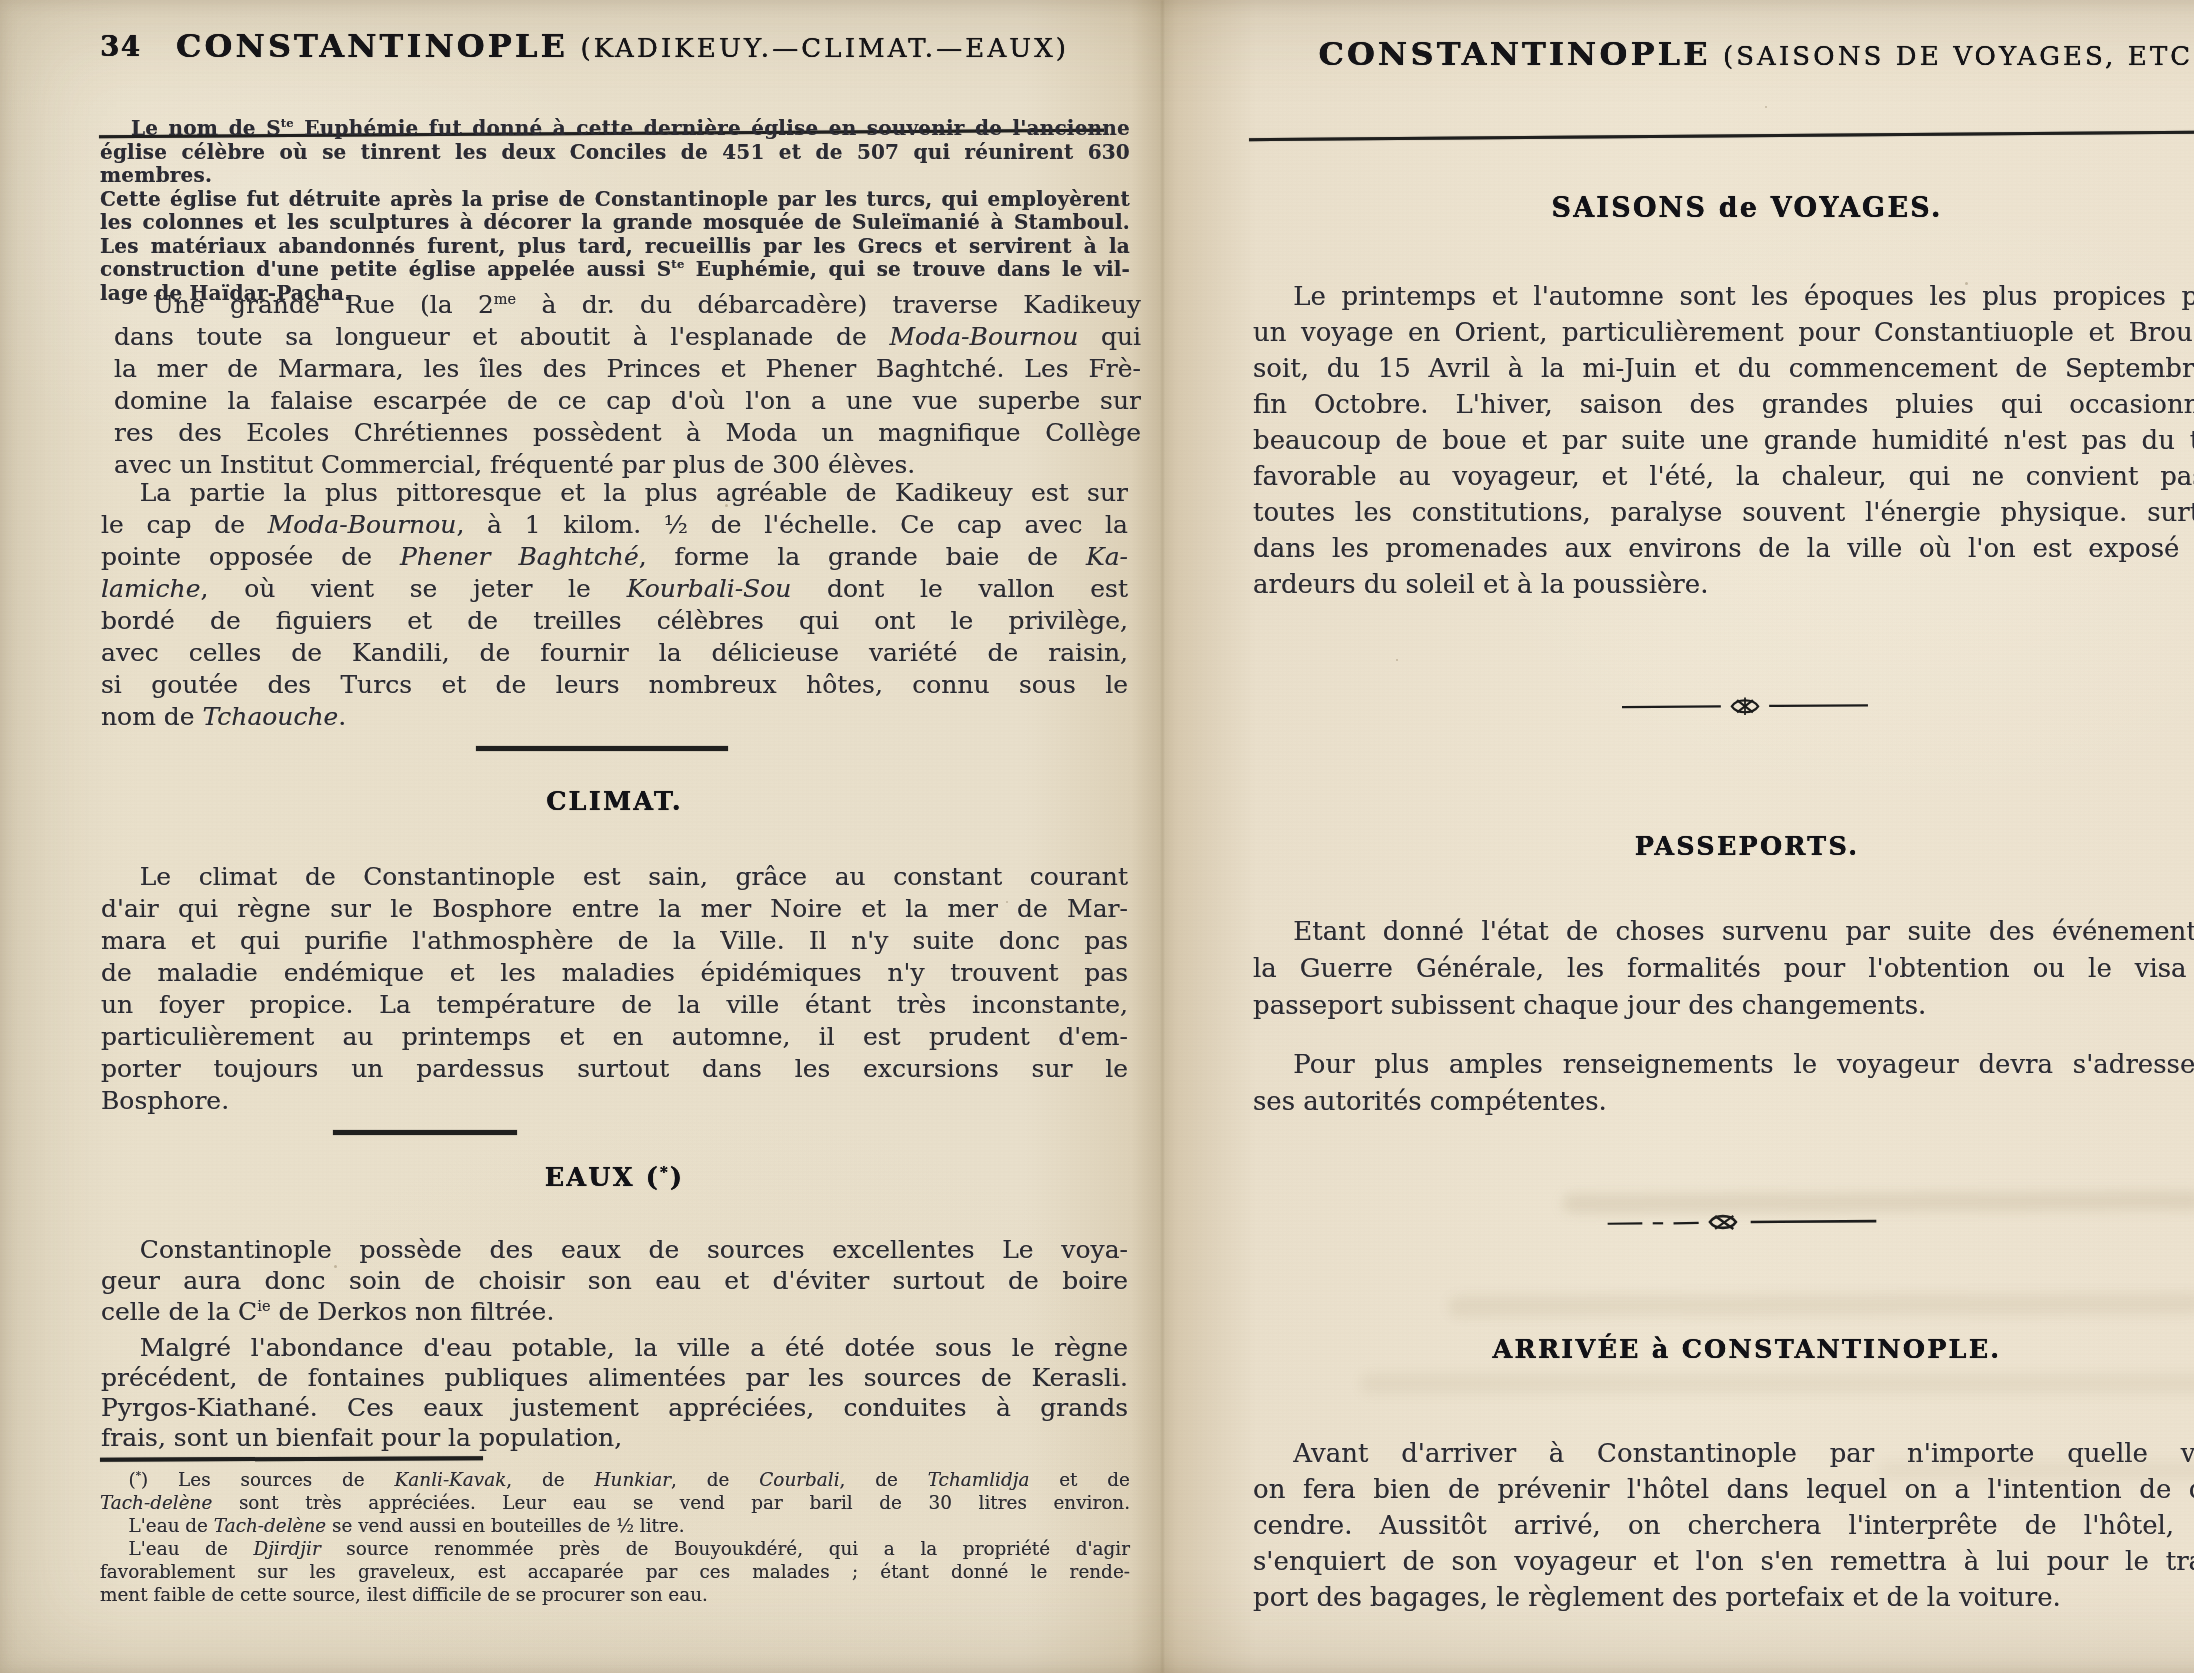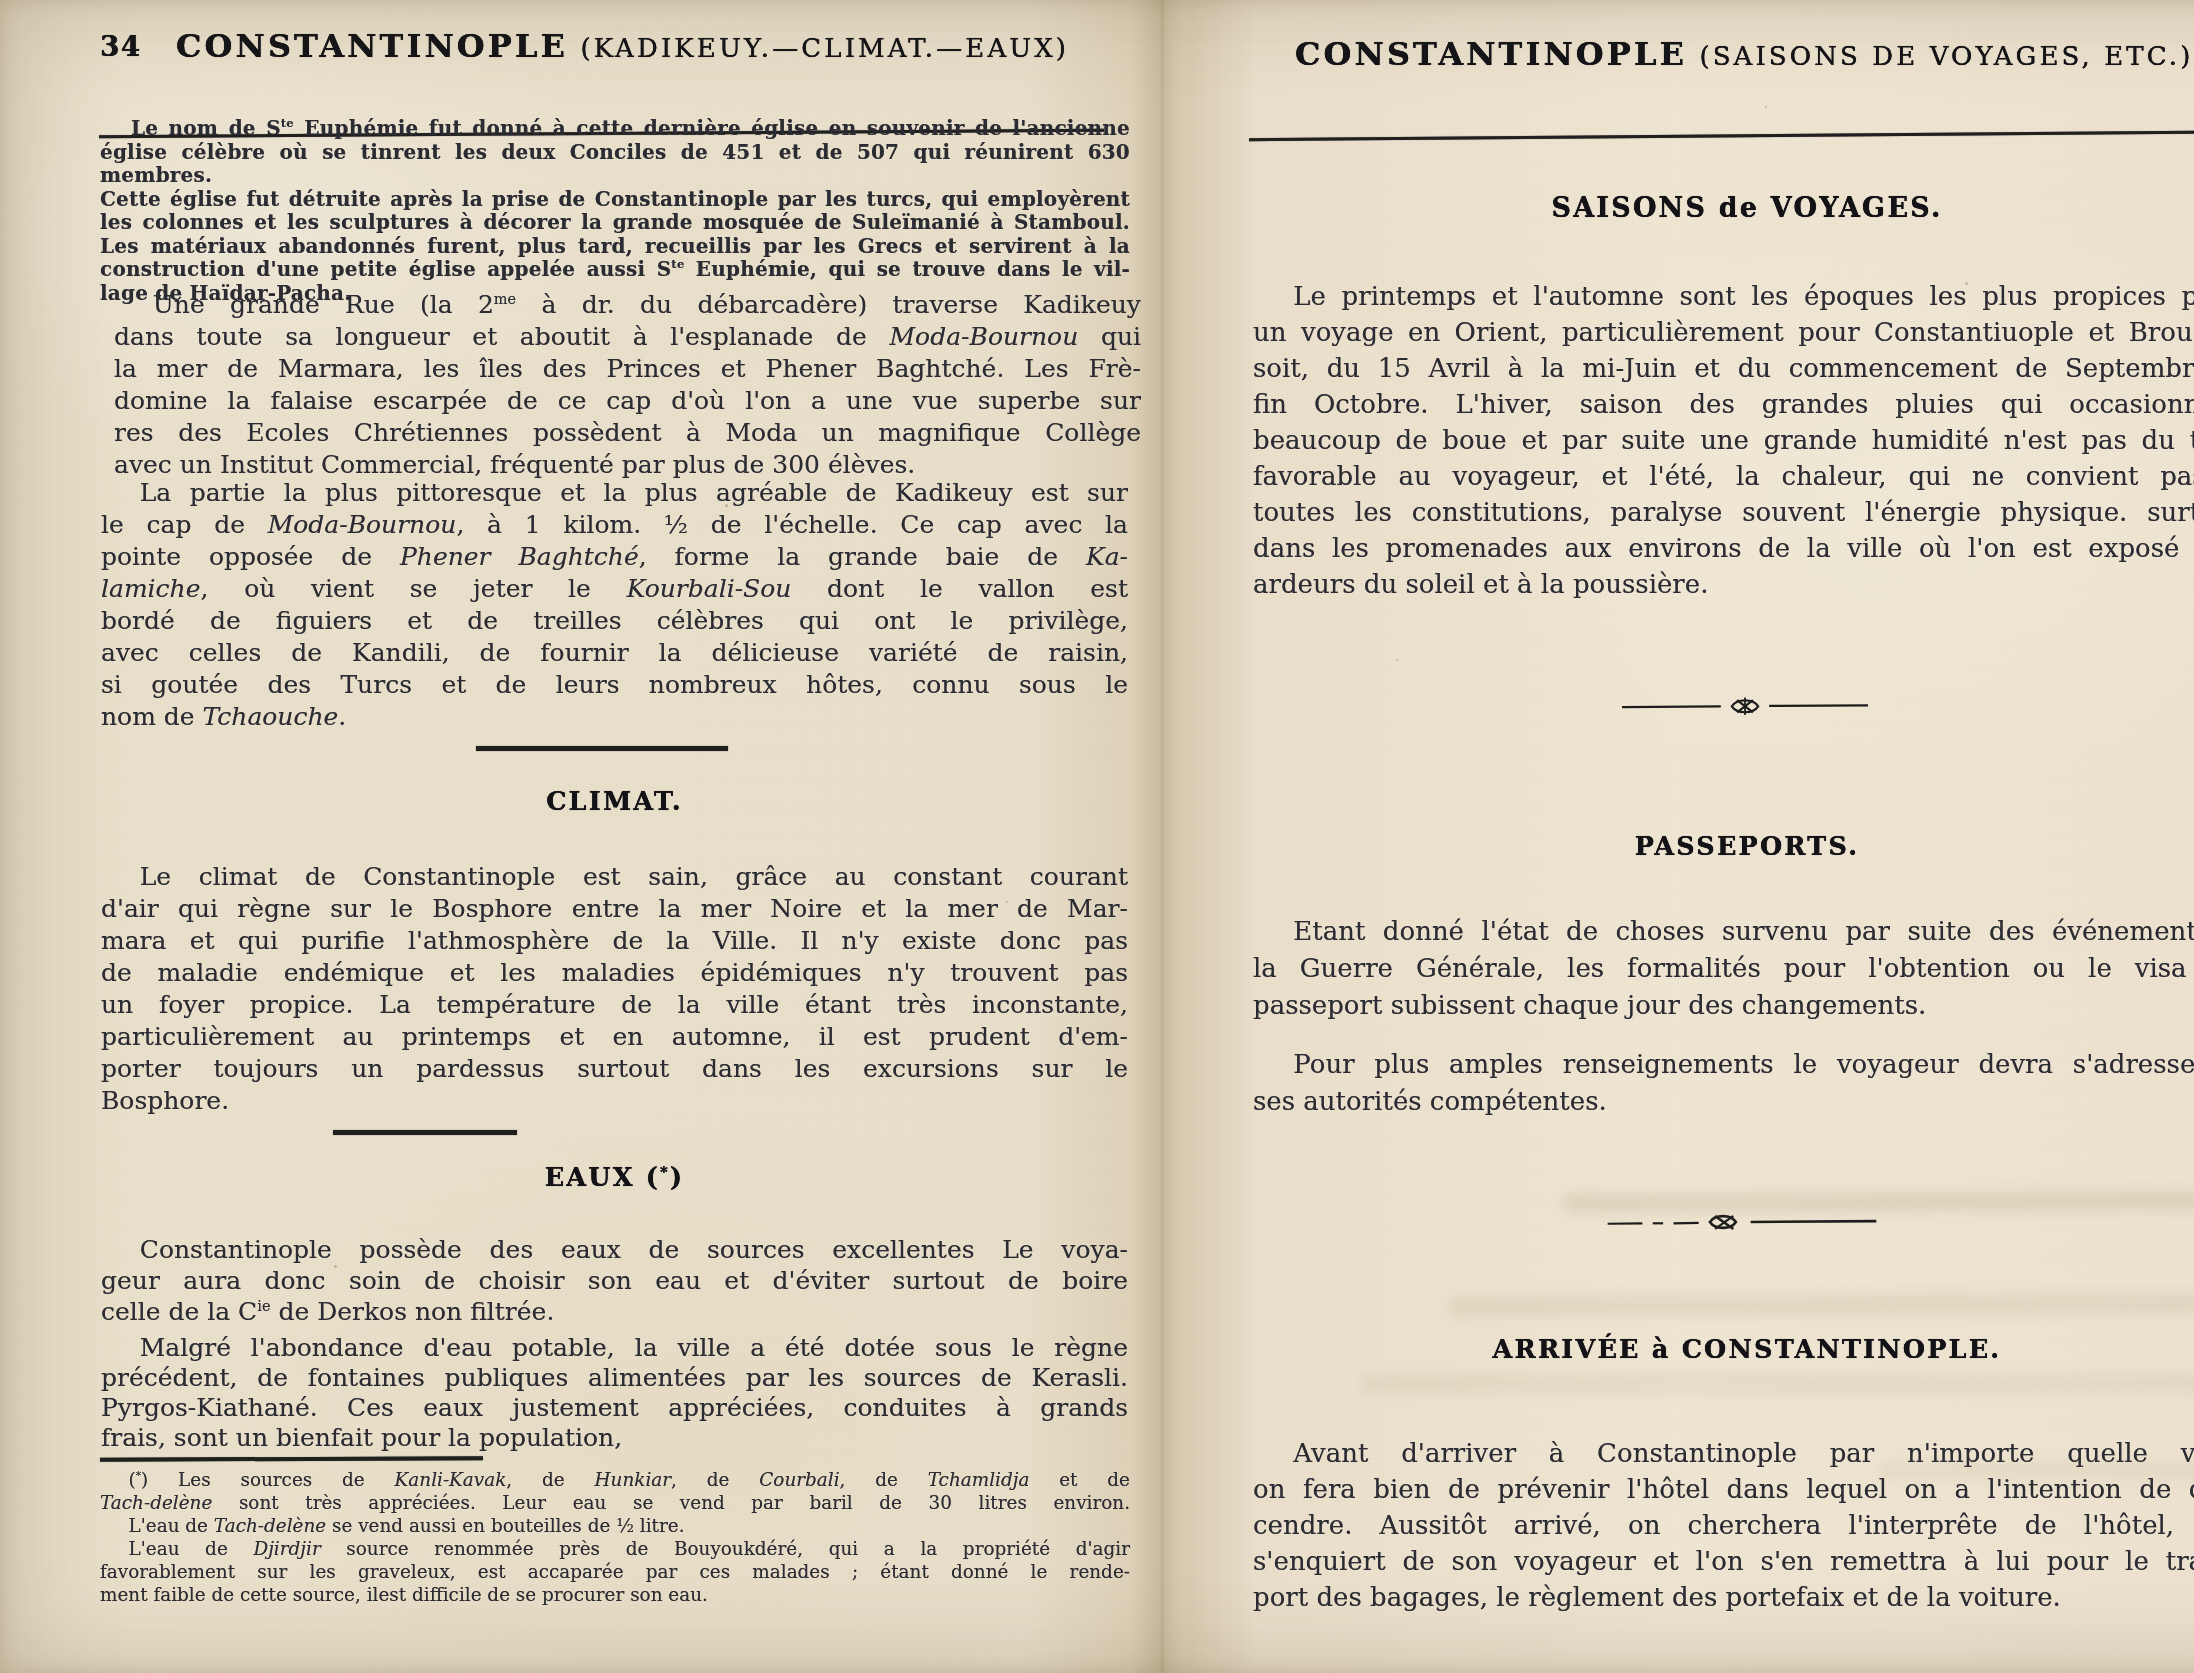--- a/index.html
+++ b/index.html
@@ -36,21 +36,21 @@
   .ln.j{ text-align:justify; text-align-last:justify; }
   .ln.ind{ text-indent:1.55em; }
   sup{ font-size:.58em; vertical-align:super; line-height:0; }
   i{ font-style:italic; }
 
   .ink{ text-shadow:0 0 0.6px rgba(35,35,45,.5); }
   .ink-heavy{ color:#121217; text-shadow:0 0 0.4px #121217, 0 0 0.9px rgba(10,10,10,.6); }
 
   .pagenum{ font-size:28px; font-weight:bold; letter-spacing:1.3px; }
 
-  .runhead{ text-align:left; white-space:nowrap; }
+  .runhead{ text-align:right; white-space:nowrap; }
   .runhead .main{ font-size:32px; font-weight:bold; letter-spacing:3.1px; }
   .runhead .paren{ font-size:26px; font-weight:normal; letter-spacing:3.1px; margin-left:12.3px; }
 
   .rule{ position:absolute; background:#20201f; box-shadow:0 0 0.9px rgba(30,30,30,.7); }
 
   .small-txt{ font-size:20px; line-height:23.5px; letter-spacing:0.2px; }
   .body-l{ font-size:25px; line-height:32px; }
   .body-r{ font-size:26px; line-height:36px; }
   .fn-txt{ font-size:18.4px; line-height:23px; }
 
@@ -132,21 +132,21 @@
       <div class="ln j">avec celles de Kandili, de fournir la délicieuse variété de raisin,</div>
       <div class="ln j">si goutée des Turcs et de leurs nombreux hôtes, connu sous le</div>
       <div class="ln">nom de <i>Tchaouche</i>.</div>
     </div>
 
   <div class="rule" id="lp-div1"></div>
   <div class="blk sec-head h56 ink-heavy" id="lp-h-climat">CLIMAT.</div>
   <div class="blk body-l ink" id="lp-para-climat">
       <div class="ln j ind">Le climat de Constantinople est sain, grâce au constant courant</div>
       <div class="ln j">d'air qui règne sur le Bosphore entre la mer Noire et la mer de Mar-</div>
-      <div class="ln j">mara et qui purifie l'athmosphère de la Ville. Il n'y existe donc pas</div>
+      <div class="ln j">mara et qui purifie l'athmosphère de la Ville. Il n'y suite donc pas</div>
       <div class="ln j">de maladie endémique et les maladies épidémiques n'y trouvent pas</div>
       <div class="ln j">un foyer propice. La température de la ville étant très inconstante,</div>
       <div class="ln j">particulièrement au printemps et en automne, il est prudent d'em-</div>
       <div class="ln j">porter toujours un pardessus surtout dans les excursions sur le</div>
       <div class="ln">Bosphore.</div>
     </div>
 
   <div class="rule" id="lp-div2"></div>
   <div class="blk sec-head h56 ink-heavy" id="lp-h-eaux">EAUX (<sup>*</sup>)</div>
   <div class="blk body-l ink" id="lp-para-eaux1">

